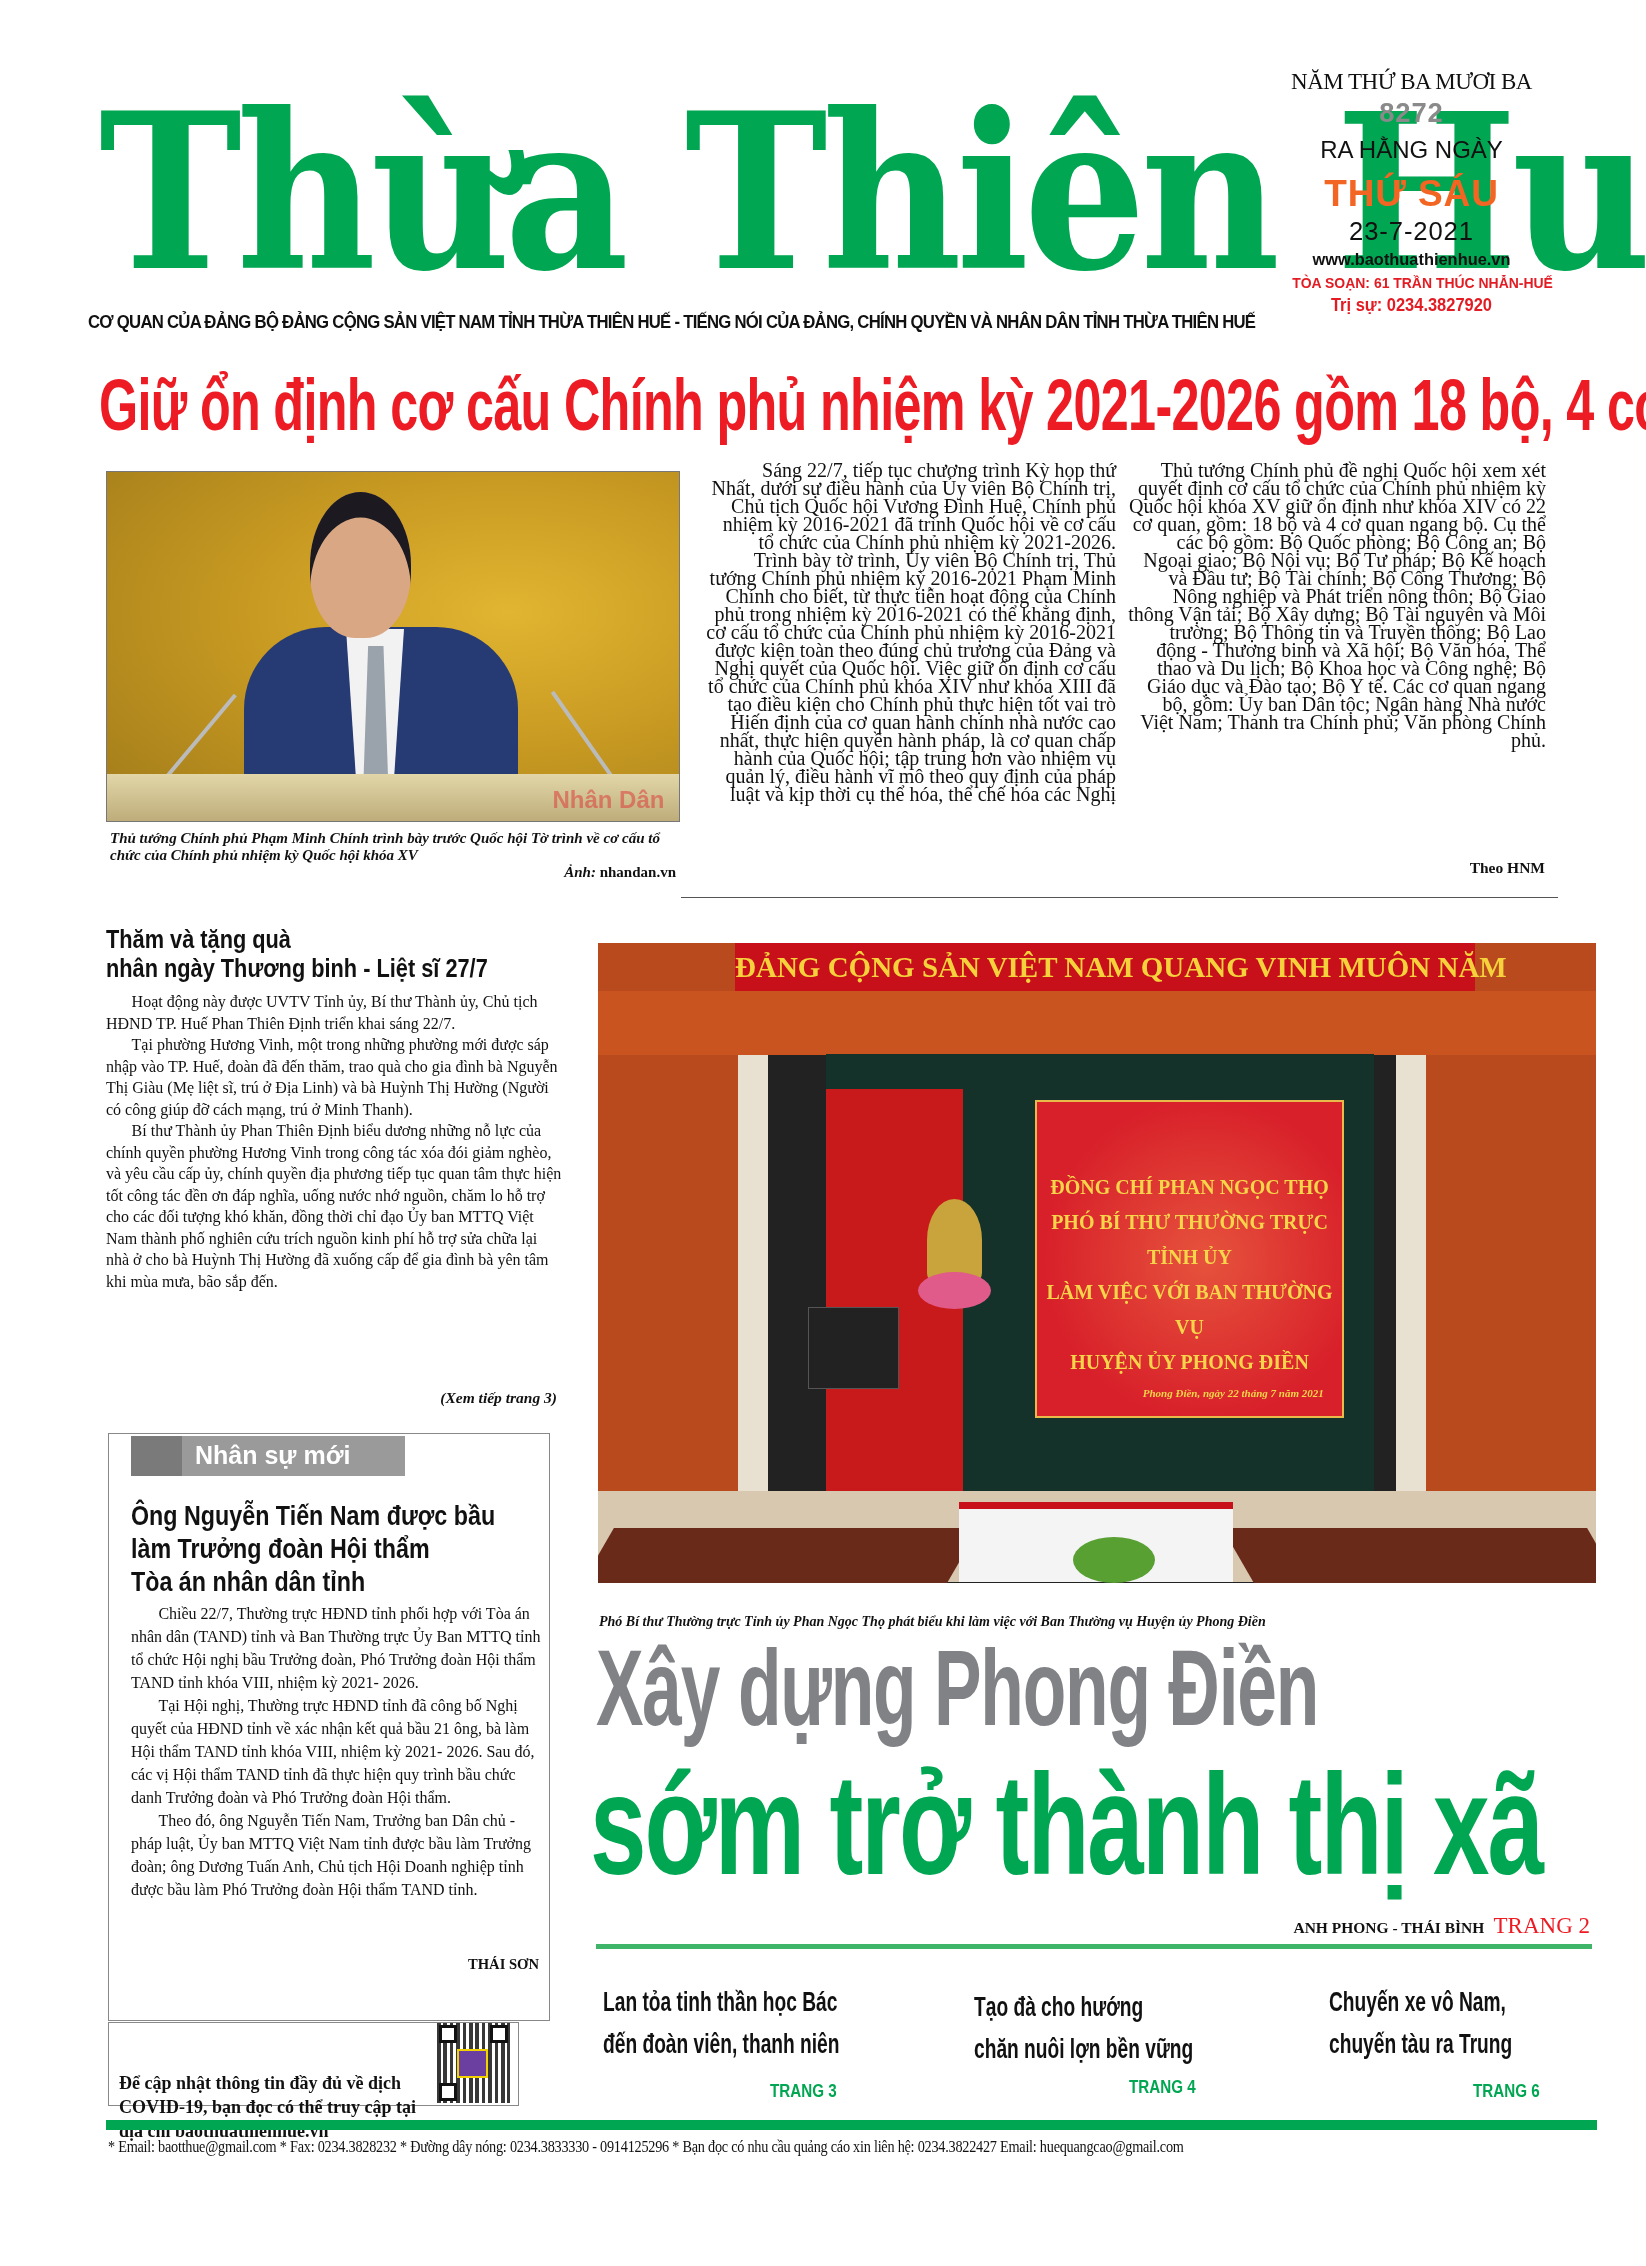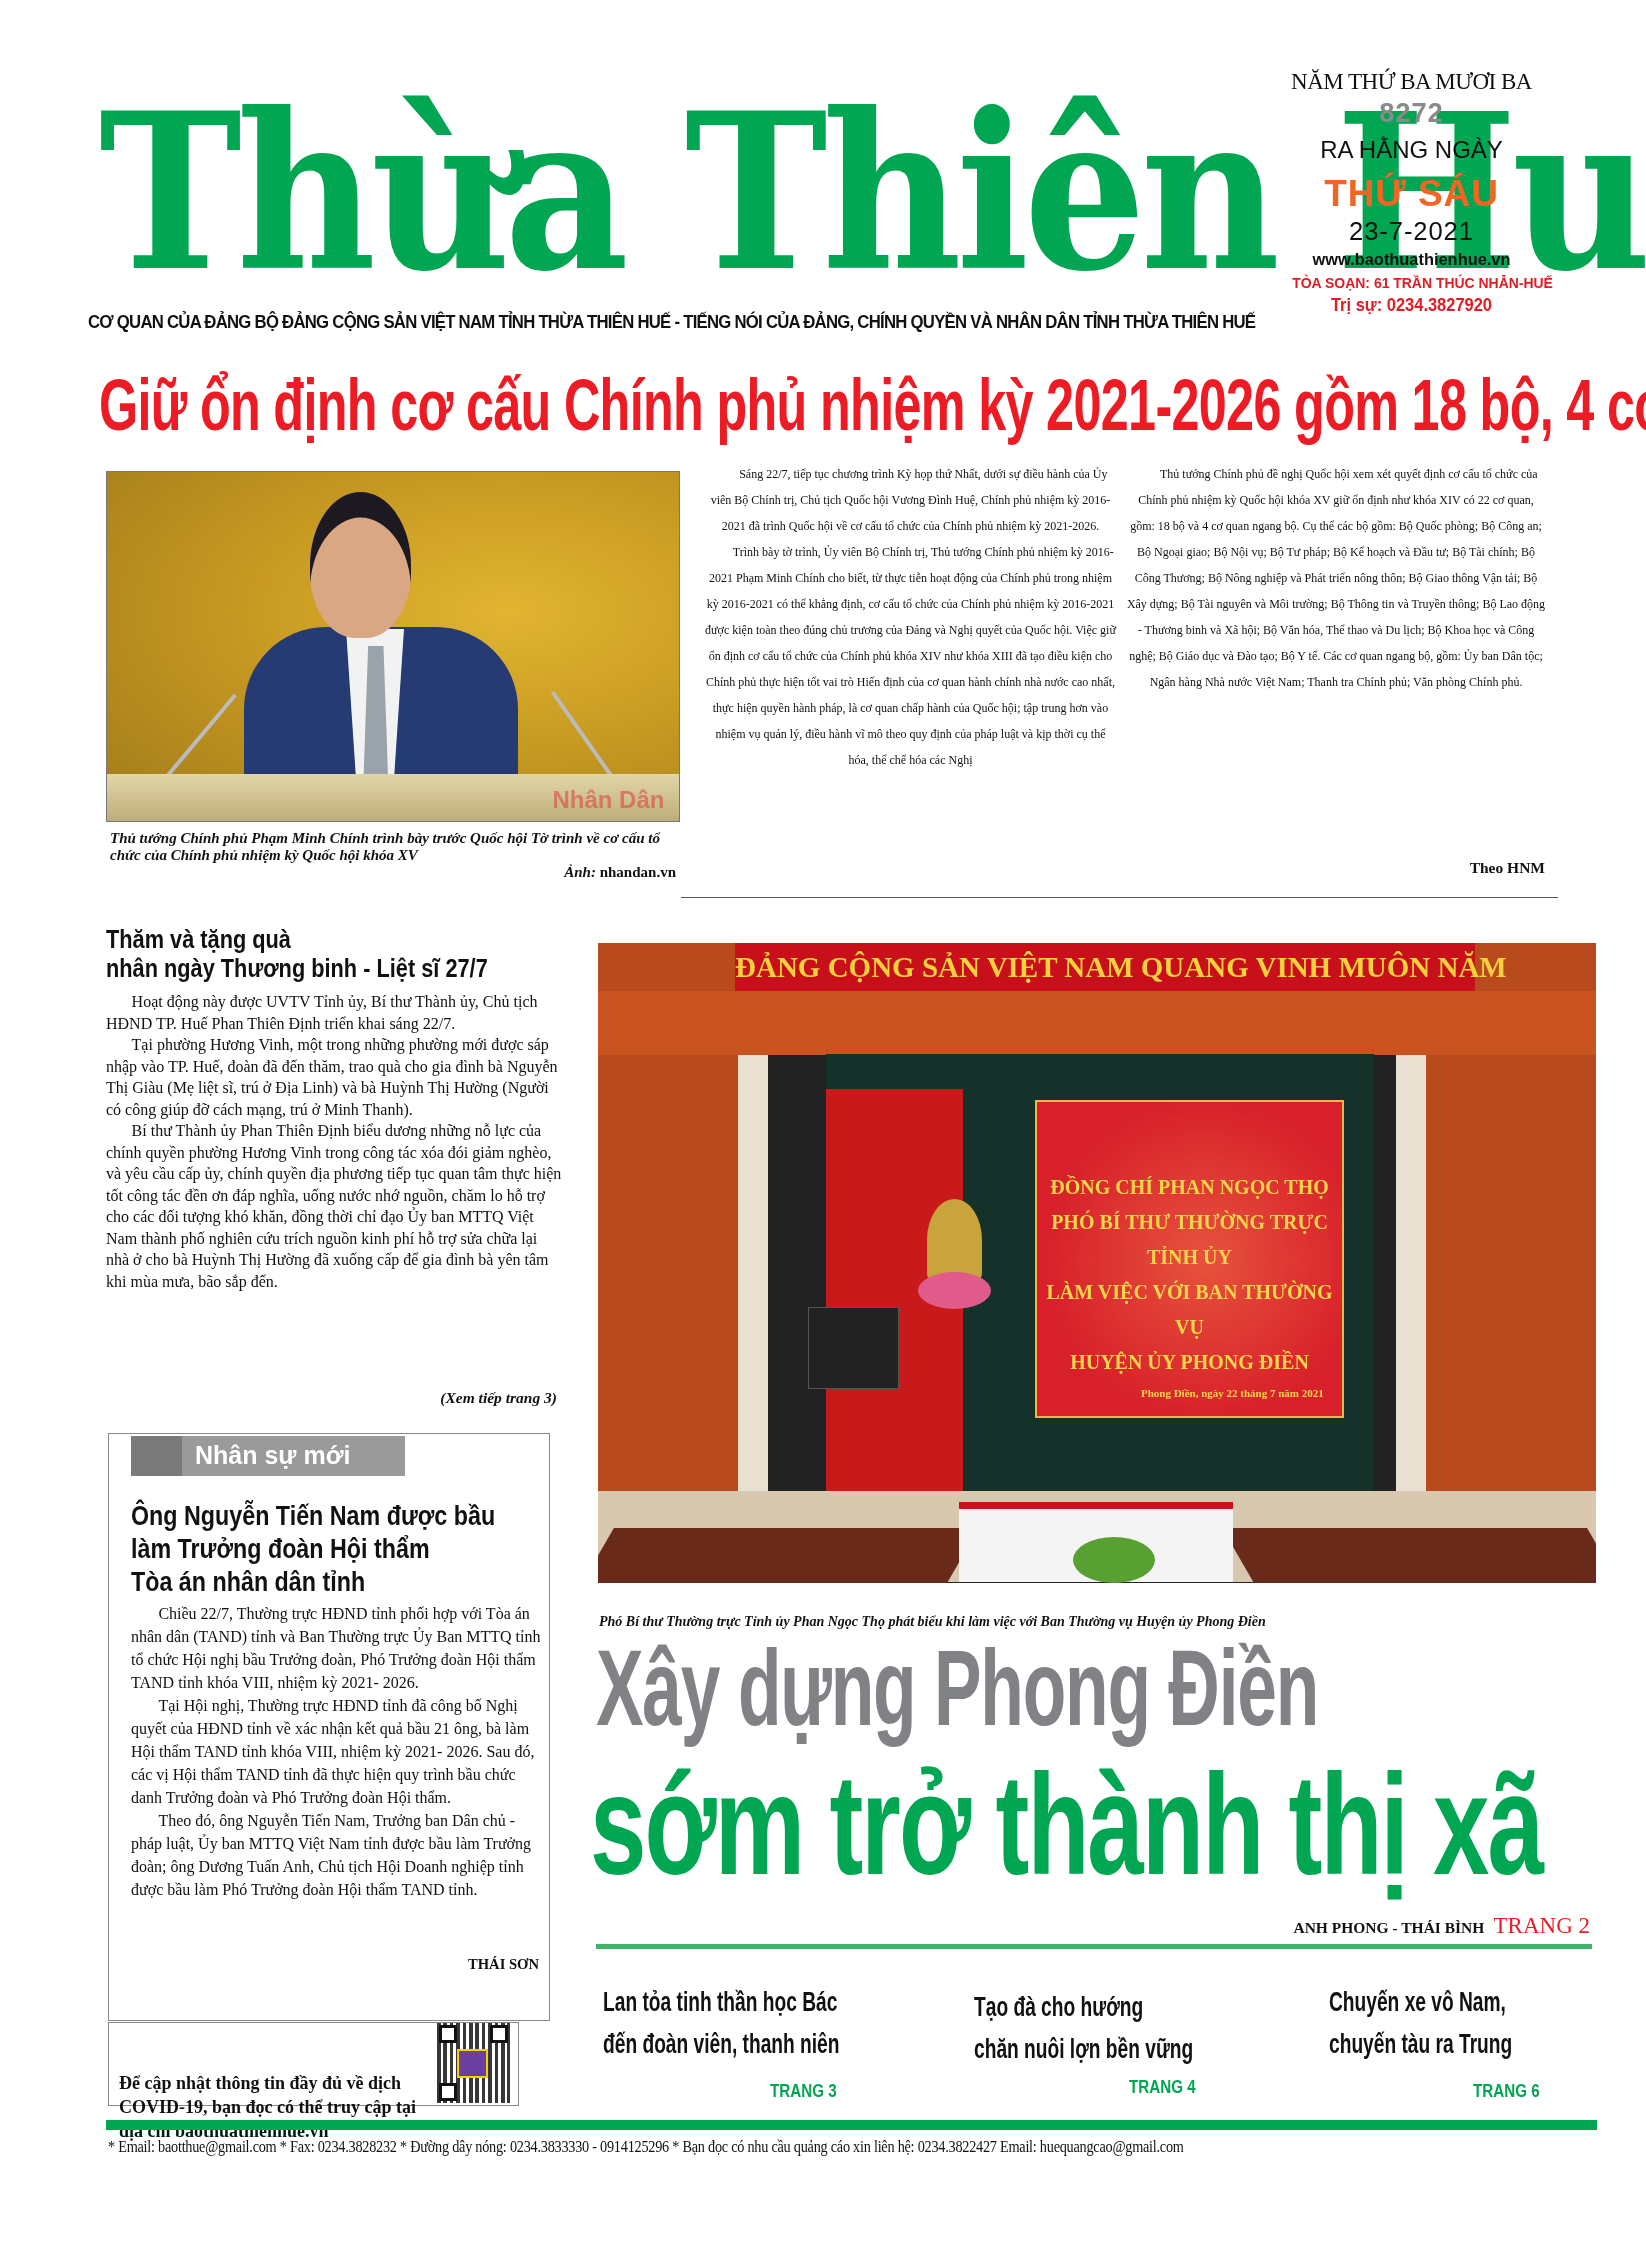--- a/index.html
+++ b/index.html
@@ -31,21 +31,21 @@
   .photo1 .tie { position: absolute; left: 256px; top: 174px; width: 25.6px; height: 164px; background: #9aa2ab; clip-path: polygon(20% 0,80% 0,100% 90%,50% 100%,0 90%); }
   .photo1 .podium { position: absolute; left: 0; top: 302px; width: 574px; height: 55px; background: linear-gradient(#e2d6a8, #b8a673); }
   .photo1 .mic1 { position: absolute; left: 91px; top: 210px; width: 3.7px; height: 110px; background: #bbb; transform: rotate(40deg); }
   .photo1 .mic2 { position: absolute; left: 475px; top: 210px; width: 3.7px; height: 110px; background: #bbb; transform: rotate(-35deg); }
   .photo1 .wm { position: absolute; right: 14.6px; bottom: 7.3px; font-family: "Liberation Sans", sans-serif; font-weight: bold; font-size: 24px; color: rgba(220,60,60,0.55); }
   .cap1 { left: 110px; top: 830px; width: 567px; font-style: italic; font-weight: bold; font-size: 15px; line-height: 17.4px; }
   .cap1-credit { left: 365px; top: 864px; width: 311px; text-align: right; font-size: 15px; font-weight: bold; }
   .cap1-credit i { font-style: italic; }
 
   
-  .col { font-family: "Liberation Serif", serif; font-size: 12px; line-height: 26px; text-align: center; }
+  .col { font-family: "Liberation Serif", serif; font-size: 20px; line-height: 18px; text-align: right; }
   .col p { text-indent: 25.6px; }
   .colA { left: 705px; top: 461px; width: 411px; }
   .colB { left: 1126px; top: 461px; width: 420px; }
   .byline-hnm { left: 1371px; top: 859px; width: 174px; text-align: right; font-weight: bold; font-size: 15.5px; }
   .rule1 { left: 681px; top: 897px; width: 877px; height: 0.9px; background: #555; }
 
   
   .s1-title { left: 106px; top: 925px; width: 475px; font-family: "Liberation Sans", sans-serif; font-weight: bold; font-size: 25.6px; line-height: 29px; transform: scaleX(0.85); transform-origin: left; white-space: nowrap; }
   .s1-body { left: 106px; top: 991px; width: 457px; font-size: 16px; line-height: 21.5px; }
   .s1-body p { text-indent: 25.6px; }
@@ -73,21 +73,21 @@
   
   .photo2 { left: 598px; top: 943px; width: 998px; height: 640px; background: #fca5a5; overflow: hidden; }
   .photo2 .wall { position: absolute; left: 0; top: 0; width: 100%; height: 100%; background: linear-gradient(90deg, #b84a1e 0 14%, #e8e1d2 14% 17%, #222 17% 80%, #e8e1d2 80% 83%, #b84a1e 83%); }
   .photo2 .banner { position: absolute; left: 137px; top: 0; width: 740px; height: 48px; background: #c8101a; color: #f5d23c; font-family: "Liberation Serif", serif; font-weight: bold; font-size: 29px; line-height: 48px; text-align: center; white-space: nowrap; }
   .photo2 .beam { position: absolute; left: 0; top: 48px; width: 100%; height: 64px; background: #c9541f; }
   .photo2 .curtain { position: absolute; left: 228px; top: 111px; width: 548px; height: 457px; background: #15322a; }
   .photo2 .redc { position: absolute; left: 228px; top: 146px; width: 137px; height: 420px; background: #c81a1a; }
   .photo2 .screen { position: absolute; left: 437px; top: 157px; width: 309px; height: 318px; background: radial-gradient(circle at 55% 50%, #e6533c 0%, #d8202a 70%); border: 2.7px solid #e9b94a; }
   .photo2 .screen div { color: #f6d54a; font-weight: bold; font-family: "Liberation Serif", serif; font-size: 20px; line-height: 35px; text-align: center; }
   .photo2 .screen .l1 { margin-top: 68px; }
-  .photo2 .screen .sig { position: absolute; right: 18.3px; bottom: 16.4px; font-size: 11px; line-height: 12.8px; color: #f6d54a; text-align: center; }
+  .photo2 .screen .sig { position: absolute; right: 18.3px; bottom: 16.4px; font-size: 11px; font-style: italic; line-height: 12.8px; color: #f6d54a; text-align: center; }
   .photo2 .bust { position: absolute; left: 329px; top: 256px; width: 55px; height: 82px; border-radius: 50% 50% 10% 10%; background: #c9a33b; }
   .photo2 .flowers1 { position: absolute; left: 320px; top: 329px; width: 73px; height: 37px; border-radius: 50%; background: #e05a8a; }
   .photo2 .tv { position: absolute; left: 210px; top: 364px; width: 91px; height: 82px; background: #222; border: 1.8px solid #555; }
   .photo2 .stage { position: absolute; left: 0; top: 548px; width: 100%; height: 91px; background: #d8c8b0; }
   .photo2 .tablel { position: absolute; left: 0; top: 585px; width: 365px; height: 55px; background: #6a2a1a; transform: skewX(-30deg); }
   .photo2 .tabler { position: absolute; left: 640px; top: 585px; width: 365px; height: 55px; background: #6a2a1a; transform: skewX(30deg); }
   .photo2 .headt { position: absolute; left: 361px; top: 559px; width: 274px; height: 80px; background: #f4f4f4; border-top: 7.3px solid #c8101a; }
   .photo2 .bouquet { position: absolute; left: 475px; top: 594px; width: 82px; height: 46px; border-radius: 50%; background: #58a032; }
   .cap2 { left: 599px; top: 1592px; width: 996px; font-style: italic; font-weight: bold; font-size: 14px; white-space: nowrap; margin-top: 22px; }
 

